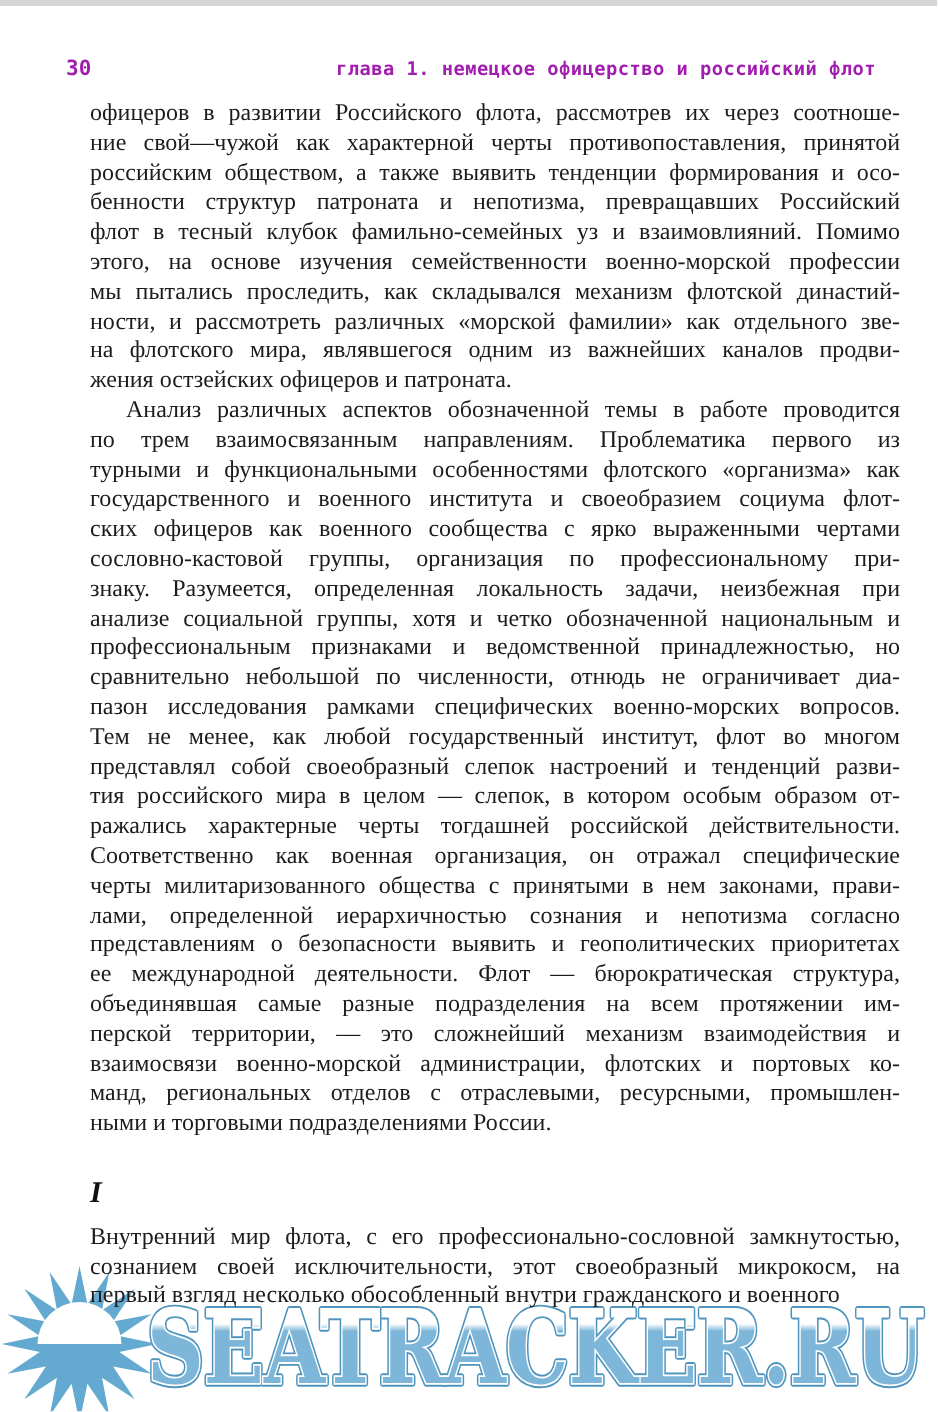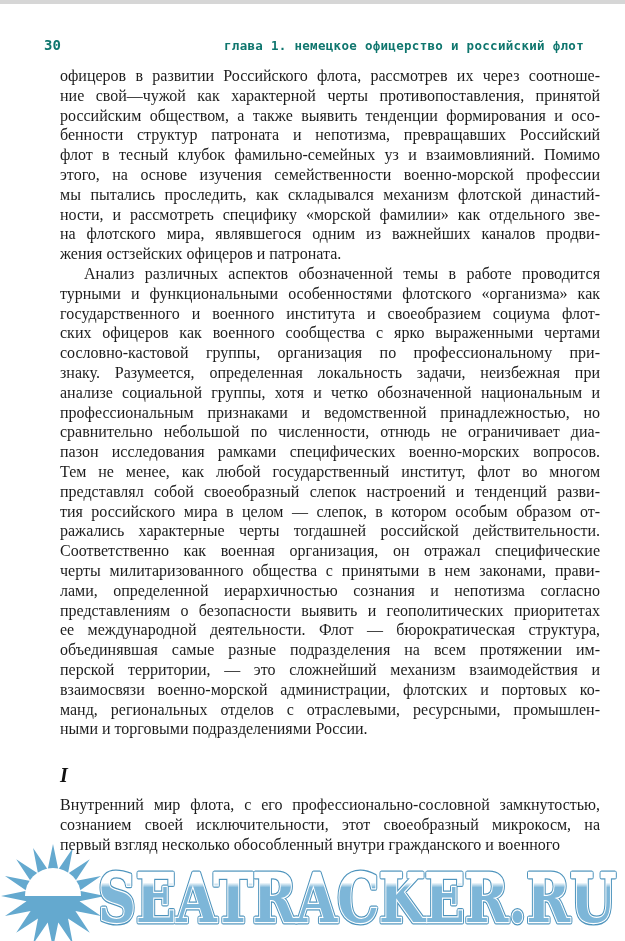--- a/index.html
+++ b/index.html
@@ -14,21 +14,21 @@
   .top-edge {
     position: absolute; top: 0; left: 0;
     width: 625px; height: 4px;
     background: #d6d6d6;
   }
   .page-header {
     position: absolute; top: 27px; left: 44px; right: 41px;
     display: flex; justify-content: space-between; align-items: baseline;
     font-family: "DejaVu Sans Mono", monospace;
     font-weight: 700;
-    color: #0f766e;
+    color: #a21caf;
     z-index: 2;
   }
   .page-number { font-size: 14px; }
   .running-head { font-size: 12.5px; letter-spacing: 0.3px; margin-top: 11px; }
   .page-body {
     position: absolute; top: 66px; left: 60px;
     width: 540px;
     z-index: 1;
   }
   .paragraph { margin: 0; }
@@ -90,26 +90,27 @@
 
 <main class="page-body">
     <div class="paragraph">
       <div class="line">офицеров в развитии Российского флота, рассмотрев их через соотноше-</div>
       <div class="line">ние свой—чужой как характерной черты противопоставления, принятой</div>
       <div class="line">российским обществом, а также выявить тенденции формирования и осо-</div>
       <div class="line">бенности структур патроната и непотизма, превращавших Российский</div>
       <div class="line">флот в тесный клубок фамильно-семейных уз и взаимовлияний. Помимо</div>
       <div class="line">этого, на основе изучения семейственности военно-морской профессии</div>
       <div class="line">мы пытались проследить, как складывался механизм флотской династий-</div>
-      <div class="line">ности, и рассмотреть специфику «морской фамилии» как отдельного зве-</div>
+      <div class="line">ности, и рассмотреть различных «морской фамилии» как отдельного зве-</div>
       <div class="line">на флотского мира, являвшегося одним из важнейших каналов продви-</div>
       <div class="line last">жения остзейских офицеров и патроната.</div>
     </div>
     <div class="paragraph indent">
       <div class="line">Анализ различных аспектов обозначенной темы в работе проводится</div>
+      <div class="line">по трем взаимосвязанным направлениям. Проблематика первого из</div>
       <div class="line">турными и функциональными особенностями флотского «организма» как</div>
       <div class="line">государственного и военного института и своеобразием социума флот-</div>
       <div class="line">ских офицеров как военного сообщества с ярко выраженными чертами</div>
       <div class="line">сословно-кастовой группы, организация по профессиональному при-</div>
       <div class="line">знаку. Разумеется, определенная локальность задачи, неизбежная при</div>
       <div class="line">анализе социальной группы, хотя и четко обозначенной национальным и</div>
       <div class="line">профессиональным признаками и ведомственной принадлежностью, но</div>
       <div class="line">сравнительно небольшой по численности, отнюдь не ограничивает диа-</div>
       <div class="line">пазон исследования рамками специфических военно-морских вопросов.</div>
       <div class="line">Тем не менее, как любой государственный институт, флот во многом</div>

